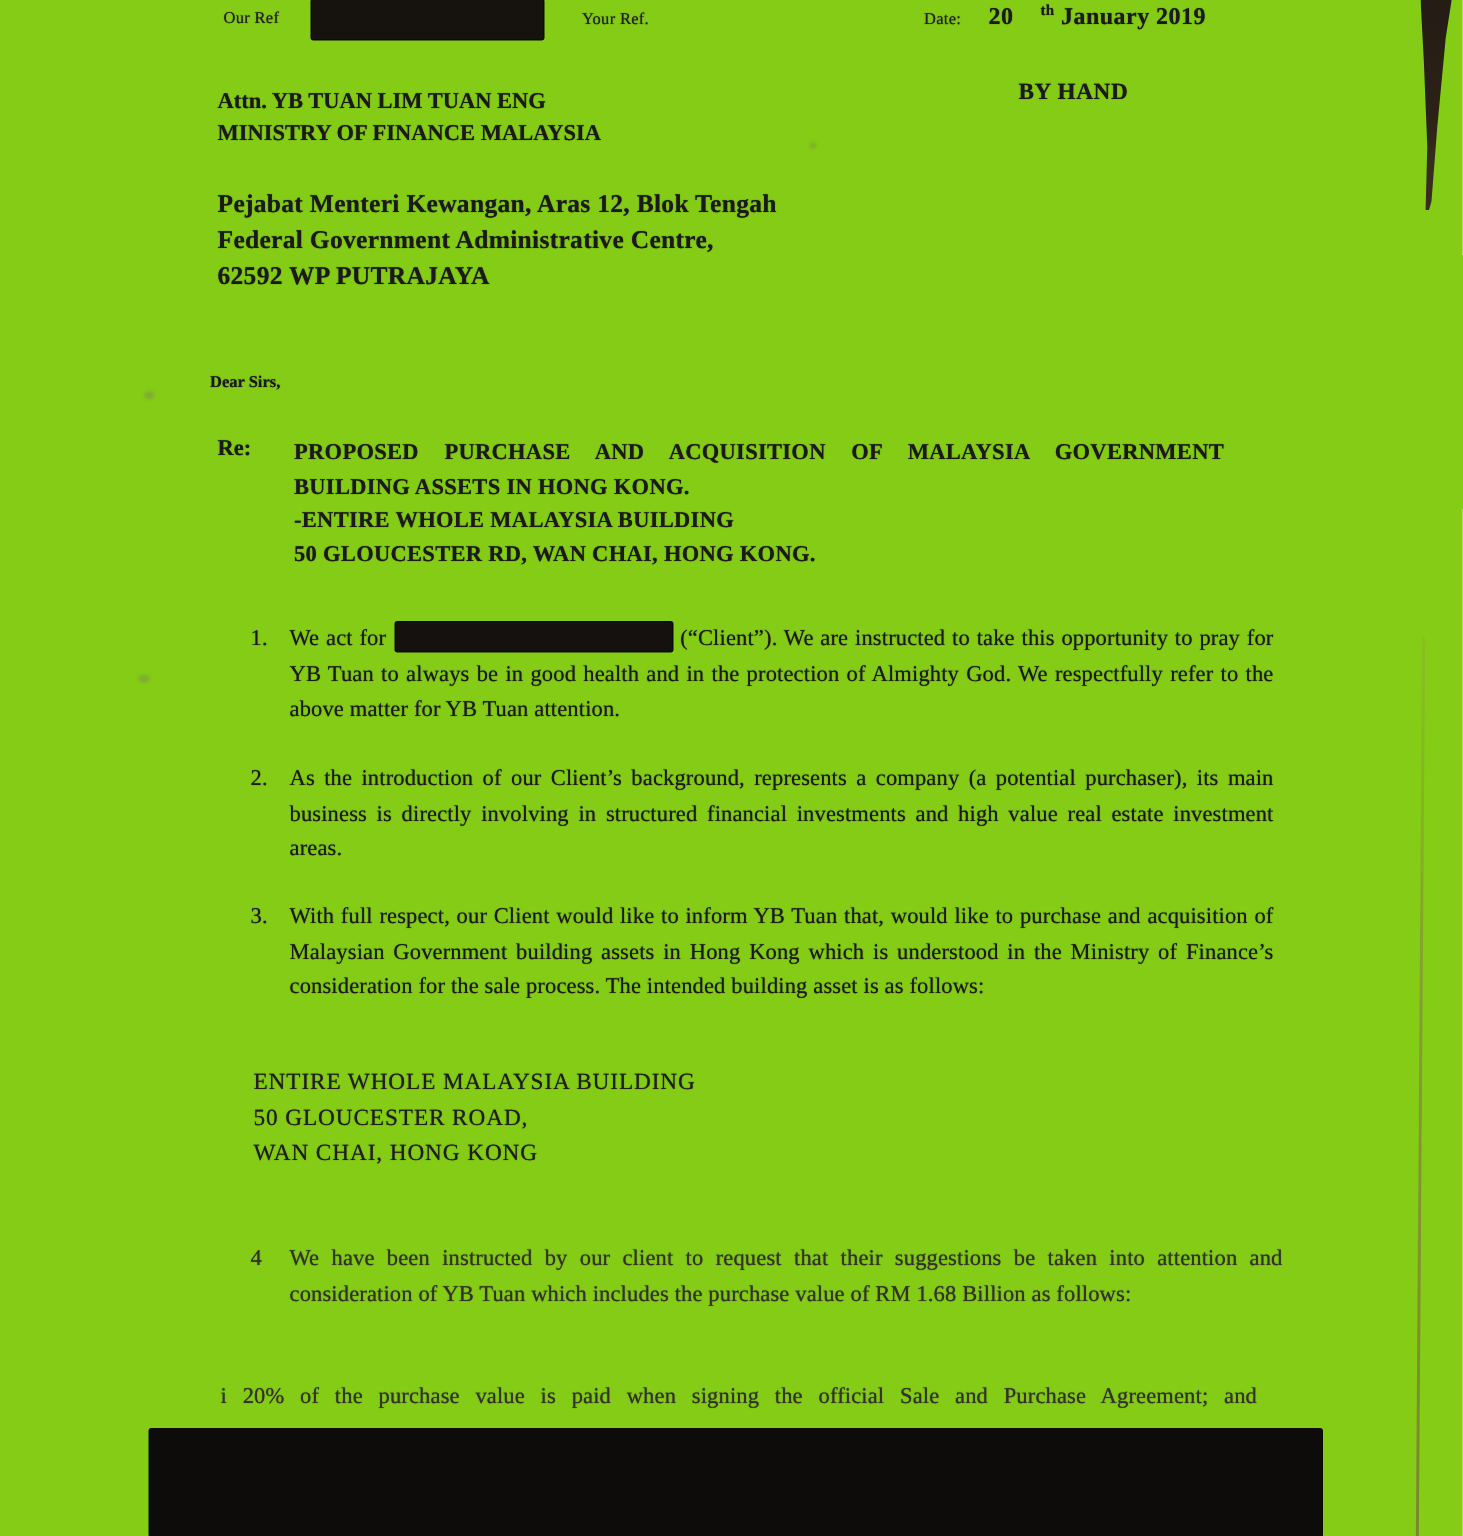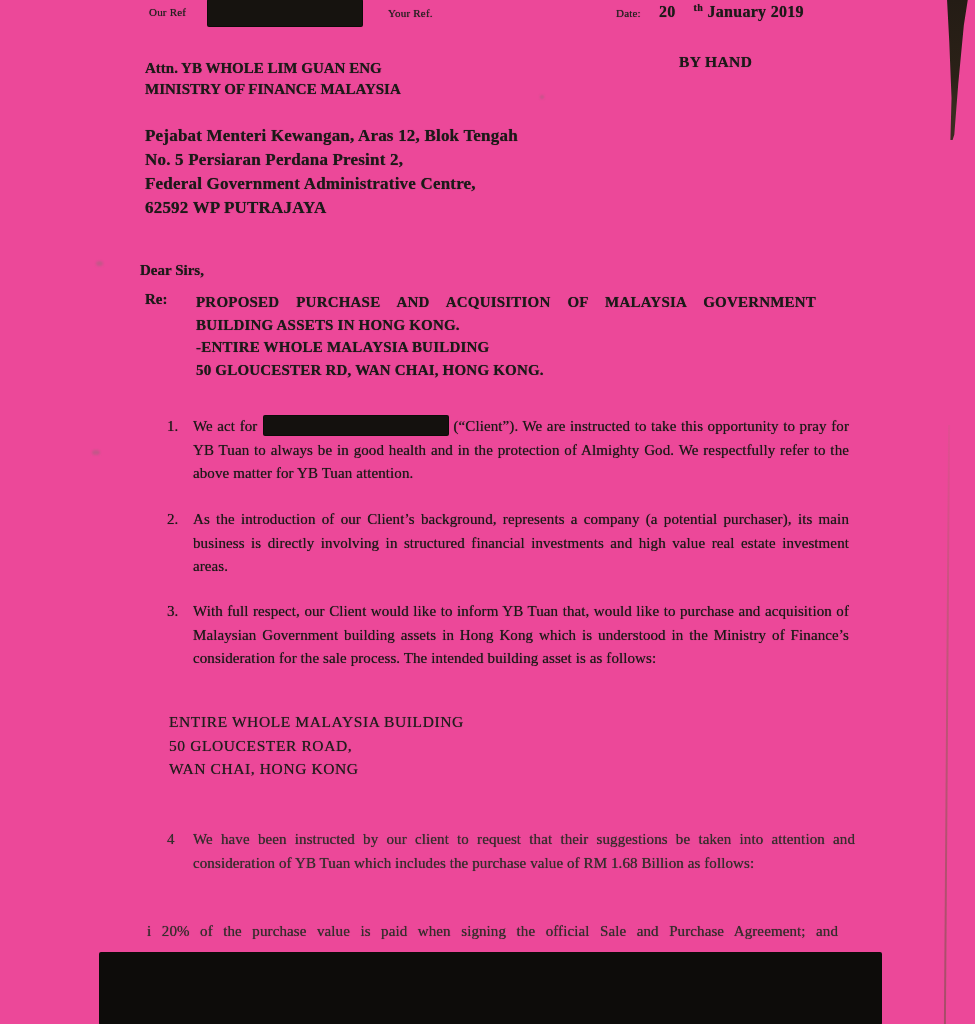--- a/index.html
+++ b/index.html
@@ -1,19 +1,19 @@
 <!DOCTYPE html>
 <html><head>
 <meta charset="utf-8">
 <style>
   html,body{margin:0;padding:0;}
   body{width:975px;height:1024px;background:#ffffff;}
   .page{
     position:relative;width:975px;height:1024px;overflow:hidden;
-    background:#ec4899;
+    background:#84cc16;
     font-family:"Liberation Serif","DejaVu Serif",serif;
     color:#1b1a18;
   }
   .t{text-shadow:0 0 0.7px rgba(25,22,20,0.75);}
   .abs{position:absolute;}
   .small-label{font-size:11px;letter-spacing:0.2px;color:#242220;}
   .bold{font-weight:700;}
   .u{}
   .redact-box{background:#16130f;border-radius:1px;box-shadow:0 0 0 1px #0d0b09;}
   .redact-inline{display:inline-block;width:184px;height:19px;background:#14110e;
@@ -48,31 +48,30 @@
   <div class="speck" style="left:540px;top:95px;width:4px;height:4px;"></div>
 
   <div class="abs small-label t" style="left:149px;top:6px;">Our Ref</div>
   <div class="abs redact-box" style="left:208px;top:0px;width:154px;height:26px;"></div>
   <div class="abs small-label t" style="left:388px;top:7px;">Your Ref.</div>
   <div class="abs small-label t" style="left:616px;top:7px;">Date:</div>
   <div class="abs date-value t" style="left:659px;top:2px;"><span>20</span><sup>th</sup><span> January 2019</span></div>
 
   <div class="abs bold u t" style="left:679px;top:53px;font-size:15.5px;letter-spacing:0.4px;">BY HAND</div>
 
-  <div class="abs bold t" style="left:145px;top:60px;font-size:15px;">Attn. YB WHOLE LIM GUAN ENG</div>
+  <div class="abs bold t" style="left:145px;top:60px;font-size:15px;">Attn. YB TUAN LIM TUAN ENG</div>
   <div class="abs bold t" style="left:145px;top:81px;font-size:15px;">MINISTRY OF FINANCE MALAYSIA</div>
 
   <div class="abs addr t" style="left:145px;top:124px;">
     <div>Pejabat Menteri Kewangan, Aras 12, Blok Tengah</div>
-    <div>No. 5 Persiaran Perdana Presint 2,</div>
     <div>Federal Government Administrative Centre,</div>
     <div>62592 WP PUTRAJAYA</div>
   </div>
 
-  <div class="abs bold t" style="left:140px;top:262px;font-size:15px;">Dear Sirs,</div>
+  <div class="abs bold t" style="left:140px;top:249px;font-size:11px;">Dear Sirs,</div>
 
   <div class="abs bold t" style="left:145px;top:291px;font-size:15px;">Re:</div>
   <div class="abs subject t" style="left:196px;top:291px;">
     <div class="justify-last">PROPOSED PURCHASE AND ACQUISITION OF MALAYSIA GOVERNMENT</div>
     <div>BUILDING ASSETS IN HONG KONG.</div>
     <div>-ENTIRE WHOLE MALAYSIA BUILDING</div>
     <div class="u">50 GLOUCESTER RD, WAN CHAI, HONG KONG.</div>
   </div>
 
   <div class="abs para para-wrap" style="left:167px;top:415px;width:656px;">

